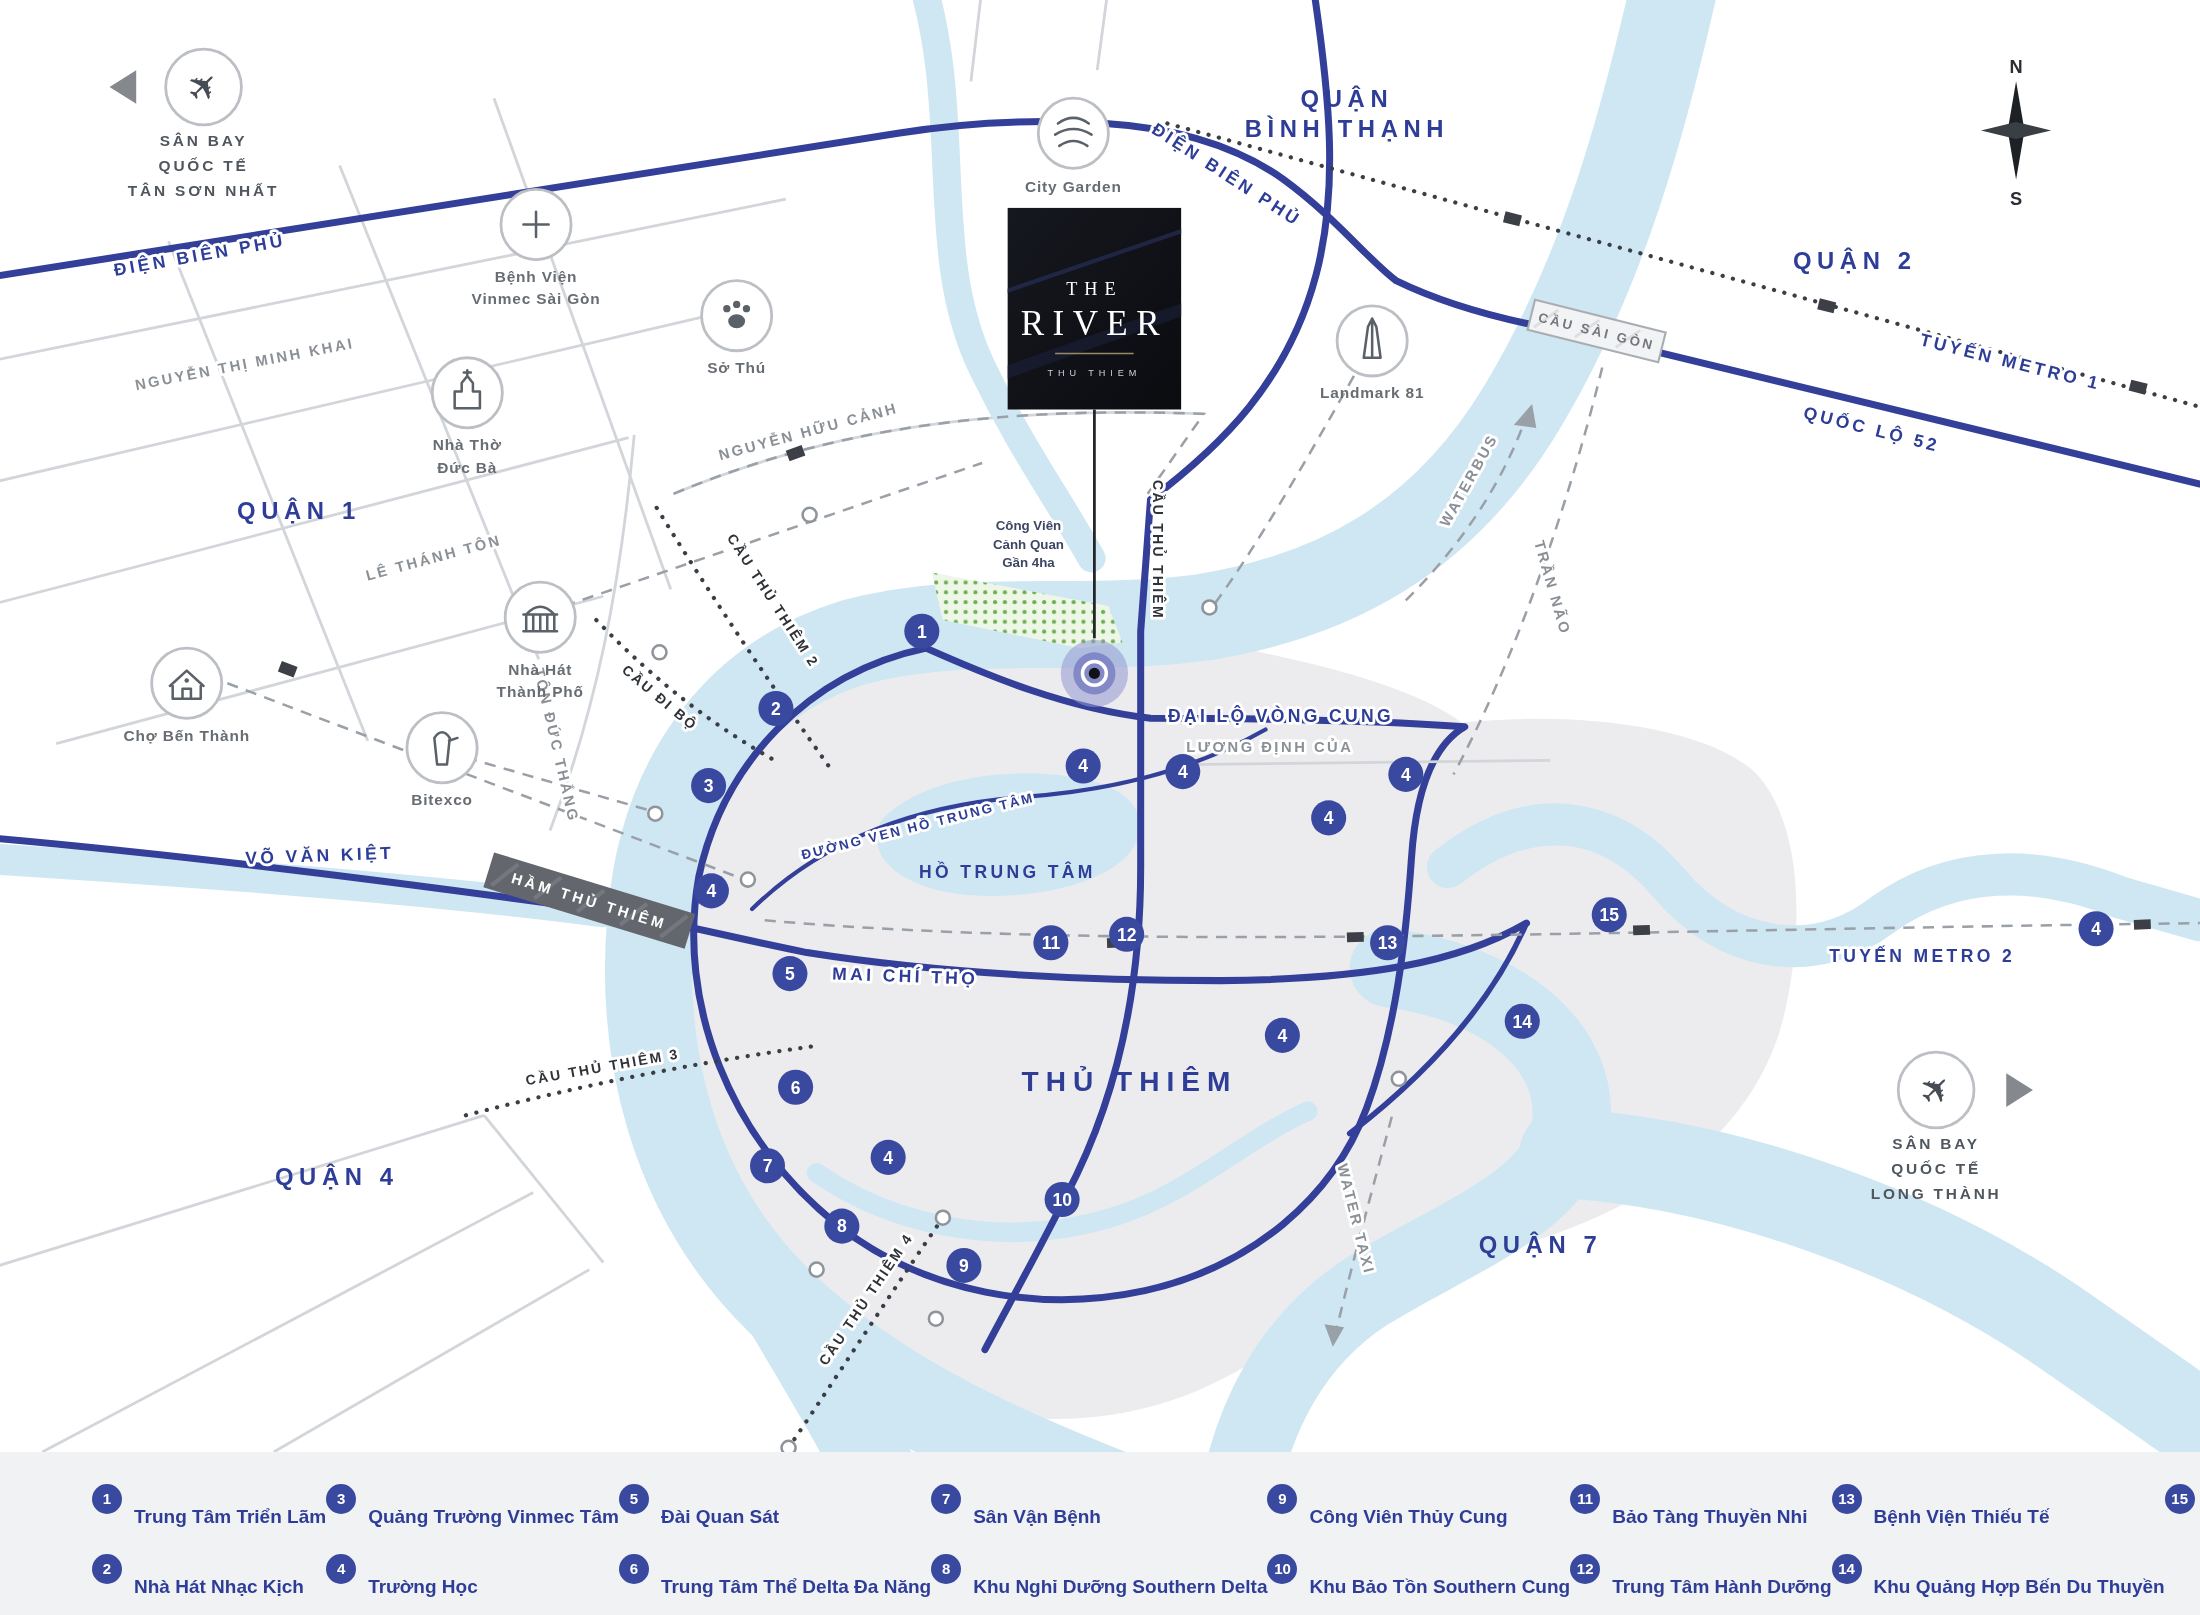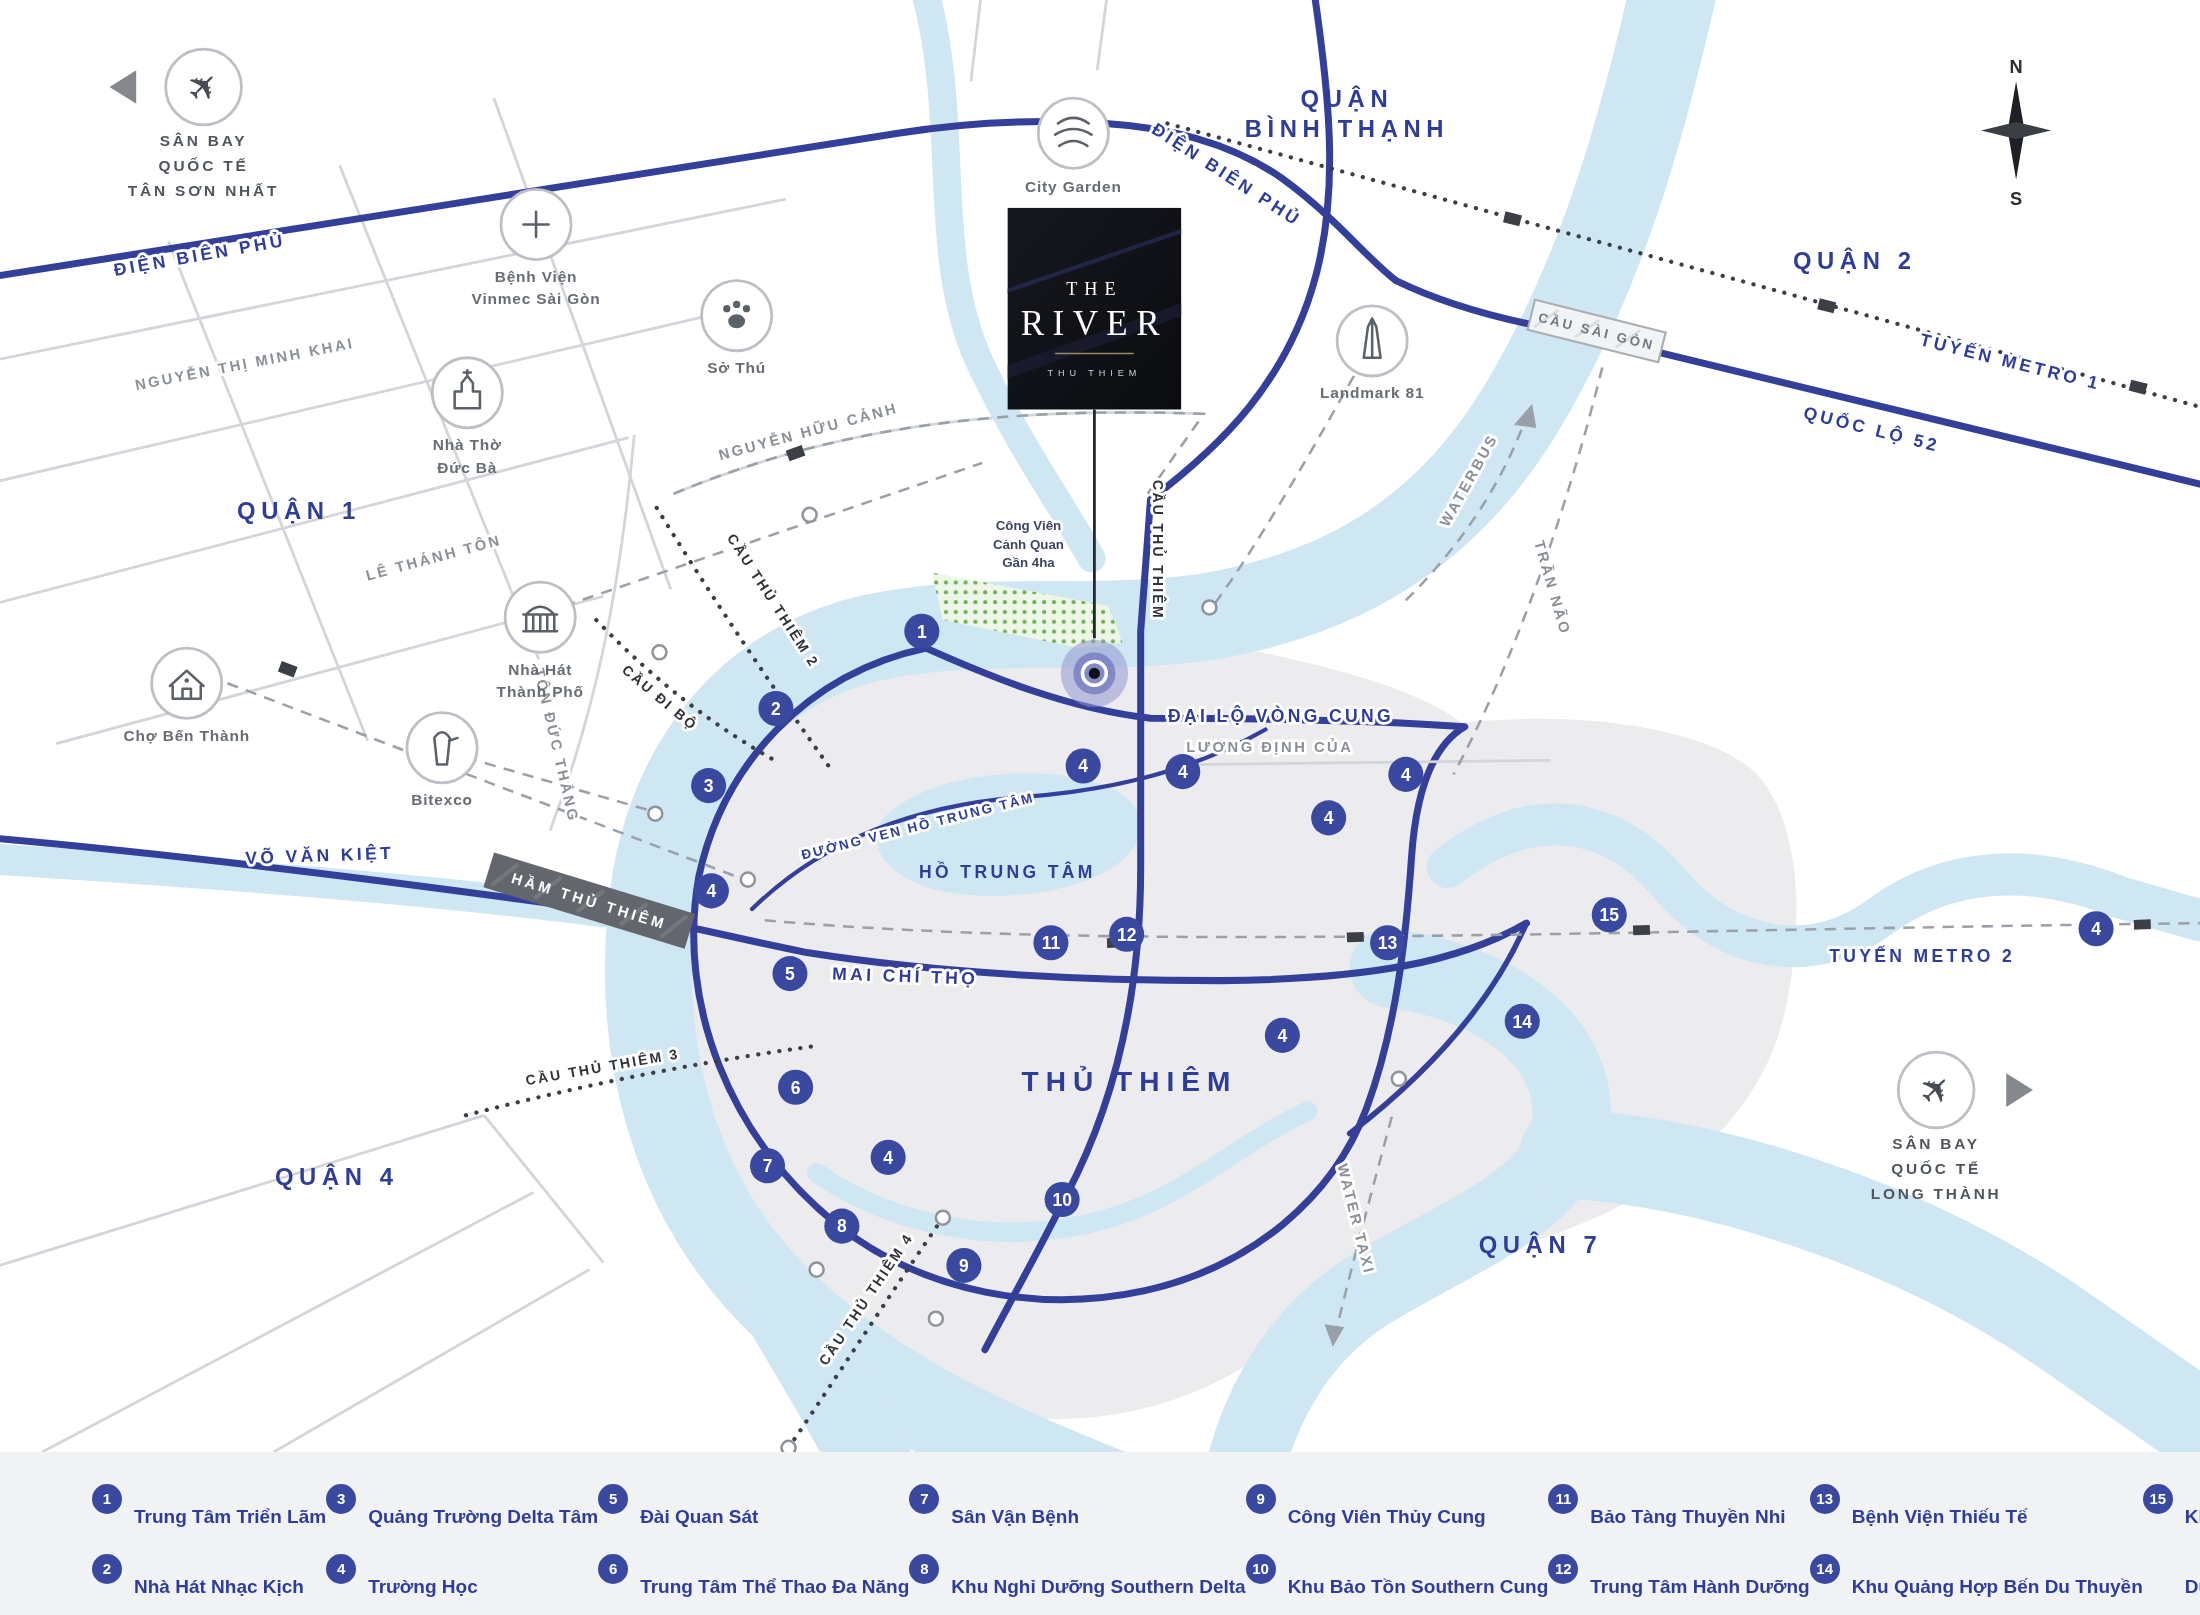--- a/index.html
+++ b/index.html
@@ -429,35 +429,35 @@
           <span class="legend-label">Trung Tâm Triển Lãm</span>
         </div>
     <div class="litem">
           <span class="legend-num">2</span>
           <span class="legend-label">Nhà Hát Nhạc Kịch</span>
         </div>
   </div>
   <div class="lcol">
     <div class="litem">
           <span class="legend-num">3</span>
-          <span class="legend-label">Quảng Trường Delta Tâm</span>
+          <span class="legend-label">Quảng Trường Vinmec Tâm</span>
         </div>
     <div class="litem">
           <span class="legend-num">4</span>
           <span class="legend-label">Trường Học</span>
         </div>
   </div>
   <div class="lcol">
     <div class="litem">
           <span class="legend-num">5</span>
           <span class="legend-label">Đài Quan Sát</span>
         </div>
     <div class="litem">
           <span class="legend-num">6</span>
-          <span class="legend-label">Trung Tâm Thể Thao Đa Năng</span>
+          <span class="legend-label">Trung Tâm Thể Delta Đa Năng</span>
         </div>
   </div>
   <div class="lcol">
     <div class="litem">
           <span class="legend-num">7</span>
           <span class="legend-label">Sân Vận Bệnh</span>
         </div>
     <div class="litem">
           <span class="legend-num">8</span>
           <span class="legend-label">Khu Nghỉ Dưỡng Southern Delta</span>

